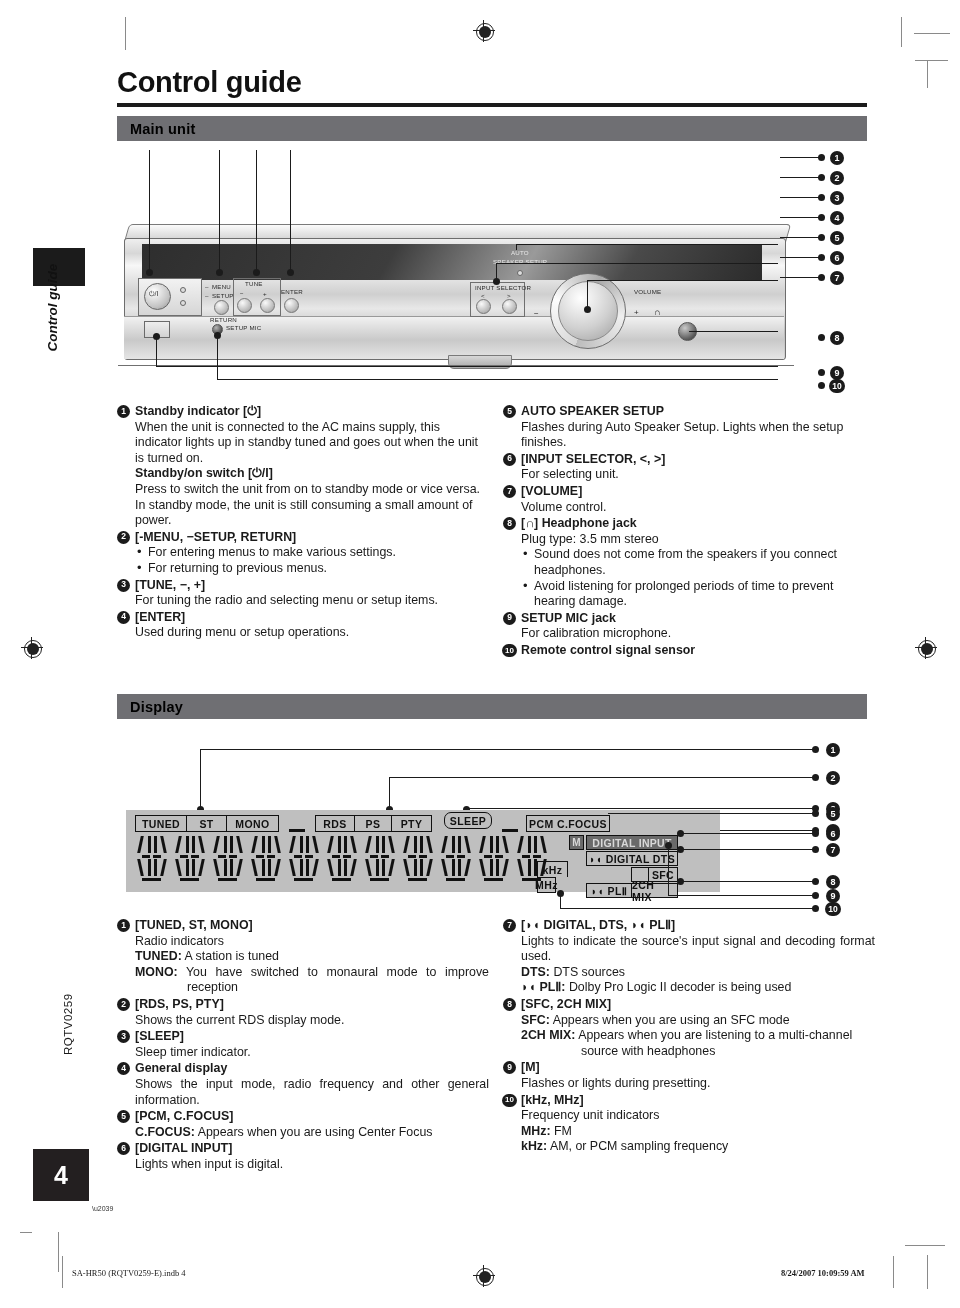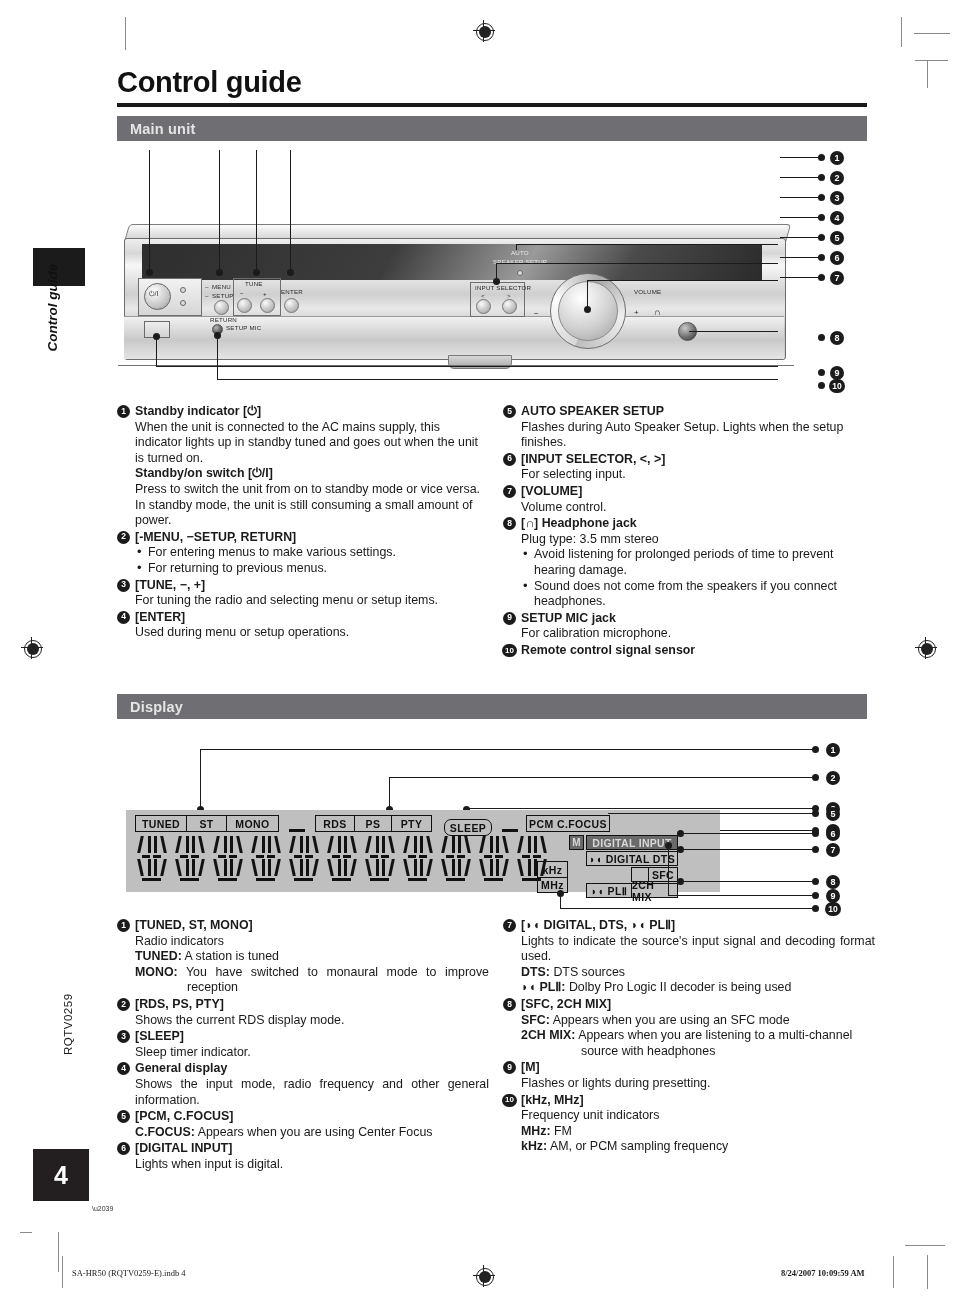--- a/index.html
+++ b/index.html
@@ -17,21 +17,21 @@
              border:1px solid #222;border-radius:50%;}
   .regmark i::before{content:"";position:absolute;left:2px;top:2px;width:12px;height:12px;
              border-radius:50%;background:#222;}
   .cropline{position:absolute;background:#8a8a8a;}
 
   
   .title{position:absolute;left:117px;top:66px;font-size:29px;font-weight:bold;
          letter-spacing:-0.3px;color:#111;}
   .title-rule{position:absolute;left:117px;top:103px;width:750px;height:4px;background:#1b1b1b;}
 
-  .bandbar{position:absolute;height:25px;background:#6f6f73;color:#e5e5e5;
+  .bandbar{position:absolute;height:25px;background:#6f6f73;color:#000000;
            font-size:14.5px;font-weight:bold;display:flex;align-items:center;
            padding-left:13px;box-sizing:border-box;letter-spacing:.2px;}
 
   
   .sidetab-block{position:absolute;left:33px;top:248px;width:52px;height:38px;background:#1b1b1b;}
   .sidetab-text{position:absolute;left:-13px;top:300px;width:130px;
       font-size:13.5px;font-weight:bold;font-style:italic;color:#111;
       transform:rotate(-90deg);transform-origin:50% 50%;text-align:center;}
 
   .pagenum-box{position:absolute;left:33px;top:1149px;width:56px;height:52px;background:#231f20;}
@@ -306,33 +306,33 @@
 
   <div class="col" style="left:503px;top:404px;width:372px;">
     <div class="item">
       <span class="num">5</span>
       <div class="hd">AUTO SPEAKER SETUP</div>
       <div>Flashes during Auto Speaker Setup. Lights when the setup finishes.</div>
     </div>
     <div class="item">
       <span class="num">6</span>
       <div class="hd">[INPUT SELECTOR, &lt;, &gt;]</div>
-      <div>For selecting input.</div>
+      <div>For selecting unit.</div>
     </div>
     <div class="item">
       <span class="num">7</span>
       <div class="hd">[VOLUME]</div>
       <div>Volume control.</div>
     </div>
     <div class="item">
       <span class="num">8</span>
       <div class="hd">[∩] Headphone jack</div>
       <div>Plug type: 3.5 mm stereo</div>
+      <div class="bul">Sound does not come from the speakers if you connect headphones.</div>
       <div class="bul">Avoid listening for prolonged periods of time to prevent hearing damage.</div>
-      <div class="bul">Sound does not come from the speakers if you connect headphones.</div>
     </div>
     <div class="item">
       <span class="num">9</span>
       <div class="hd">SETUP MIC jack</div>
       <div>For calibration microphone.</div>
     </div>
     <div class="item">
       <span class="num w">10</span>
       <div class="hd">Remote control signal sensor</div>
     </div>
@@ -368,35 +368,35 @@
   <div class="disp">
     <div class="seg-lbl" style="left:9px;top:5px;width:52px;height:17px;">TUNED</div>
     <div class="seg-lbl" style="left:61px;top:5px;width:40px;height:17px;border-left:none;">ST</div>
     <div class="seg-lbl" style="left:101px;top:5px;width:52px;height:17px;border-left:none;">MONO</div>
     <div class="underscore" style="left:163px;top:19px;width:16px;"></div>
 
     <div class="seg-lbl" style="left:189px;top:5px;width:40px;height:17px;">RDS</div>
     <div class="seg-lbl" style="left:229px;top:5px;width:37px;height:17px;border-left:none;">PS</div>
     <div class="seg-lbl" style="left:266px;top:5px;width:40px;height:17px;border-left:none;">PTY</div>
 
-    <div class="seg-lbl" style="left:318px;top:9px;width:48px;height:17px;border-radius:7px;">SLEEP</div>
+    <div class="seg-lbl" style="left:318px;top:2px;width:48px;height:17px;border-radius:7px;">SLEEP</div>
     <div class="underscore" style="left:376px;top:19px;width:16px;"></div>
 
     <div class="seg-lbl" style="left:400px;top:5px;width:84px;height:17px;">PCM  C.FOCUS</div>
 
     <div class="seg-inv" style="left:443px;top:25px;width:15px;height:15px;font-size:10px;">M</div>
     <div class="seg-inv" style="left:460px;top:25px;width:92px;height:15px;">DIGITAL INPUT</div>
     <div class="seg-lbl" style="left:460px;top:41px;width:92px;height:15px;">◗◖ DIGITAL   DTS</div>
     <div class="dbox" style="left:505px;top:57px;width:18px;height:15px;"></div>
     <div class="seg-lbl" style="left:523px;top:57px;width:29px;height:15px;border-left:none;">SFC</div>
     <div class="seg-lbl" style="left:460px;top:73px;width:45px;height:15px;border-right:none;">◗◖ PLⅡ</div>
     <div class="seg-lbl" style="left:505px;top:73px;width:47px;height:15px;">2CH MIX</div>
 
     <div class="seg-lbl" style="left:411px;top:51px;width:31px;height:16px;border-bottom:none;">kHz</div>
-    <div class="seg-lbl" style="left:411px;top:67px;width:31px;height:16px;">MHz</div>
+    <div class="seg-lbl" style="left:411px;top:67px;width:19px;height:16px;">MHz</div>
 
     <div id="digits">
         <div class="digit" style="left: 12px; top: 24px;">
           <i style="left:1px;top:2px;width:2.5px;height:17px;transform:skewX(-12deg);"></i>
           <i style="left:10px;top:2px;width:2.5px;height:17px;"></i>
           <i style="left:16px;top:2px;width:2.5px;height:17px;"></i>
           <i style="left:24px;top:2px;width:2.5px;height:17px;transform:skewX(12deg);"></i>
           <i style="left:4px;top:21px;width:8px;height:2.5px;"></i>
           <i style="left:15px;top:21px;width:8px;height:2.5px;"></i>
           <i style="left:1px;top:25px;width:2.5px;height:17px;transform:skewX(12deg);"></i>

